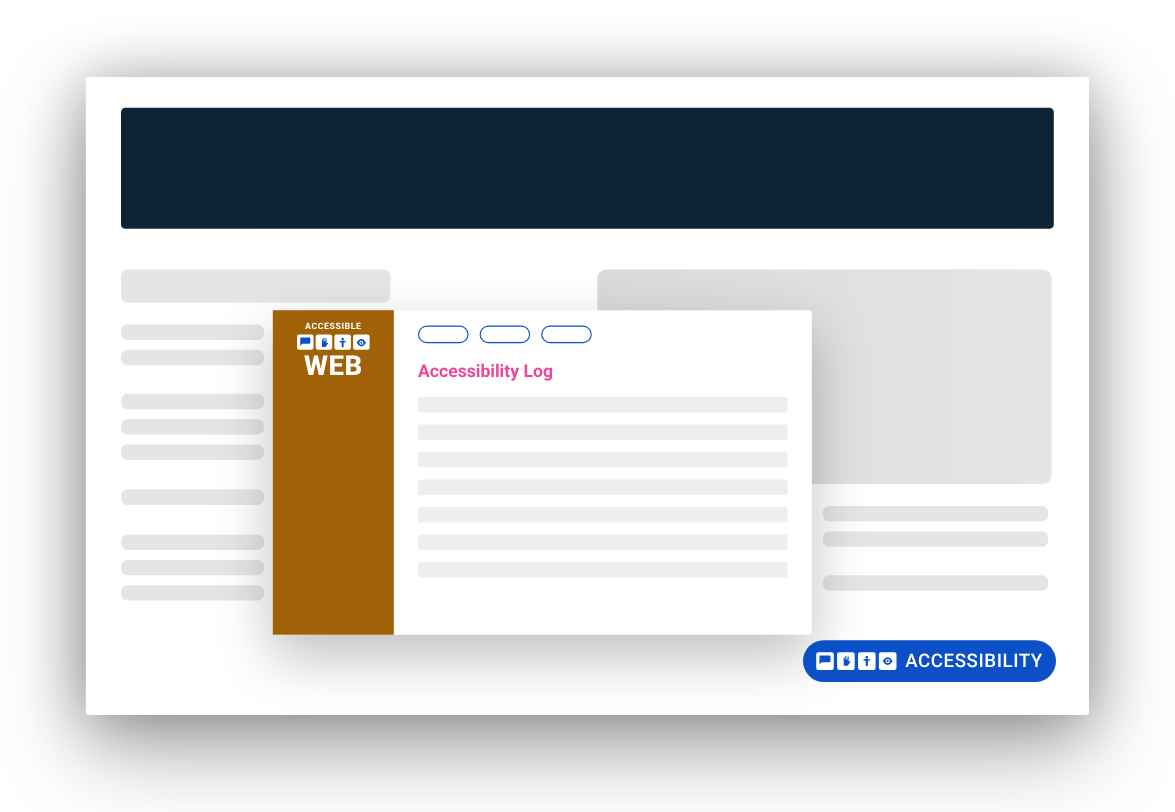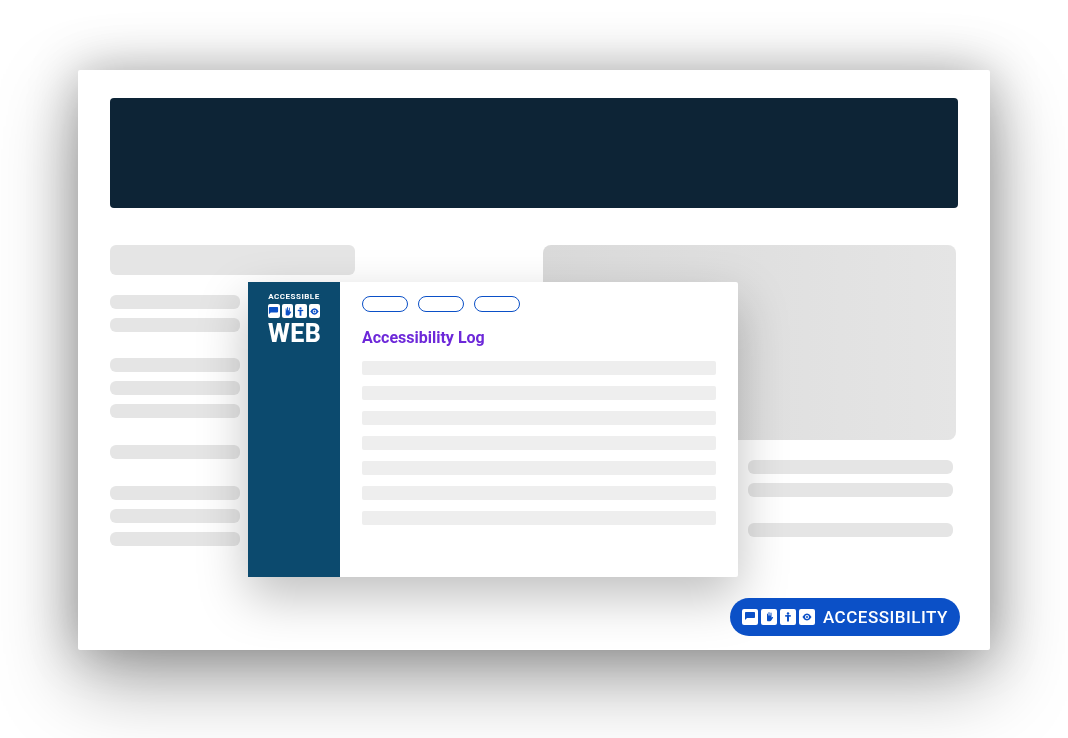--- a/index.html
+++ b/index.html
@@ -78,22 +78,22 @@
     left: 248px;
     top: 282px;
     width: 490px;
     height: 295px;
     background: #ffffff;
     box-shadow: 0 20px 50px rgba(0,0,0,0.25);
     border-radius: 2px;
     display: flex;
   }
   .popup-sidebar {
-    width: 92px;
-    background: #0c4a6e;
+    width: 110px;
+    background: #a16207;
     padding: 10px 20px;
   }
   .logo-top {
     color: #ffffff;
     font-size: 8px;
     font-weight: 700;
     letter-spacing: 0.5px;
     text-align: center;
   }
   .logo-icons {
@@ -135,21 +135,21 @@
   }
   .pill {
     width: 46px;
     height: 16px;
     border: 1.5px solid #0b50c7;
     border-radius: 10px;
   }
   .popup-title {
     font-size: 16px;
     font-weight: 700;
-    color: #6d28d9;
+    color: #ec4899;
     margin-bottom: 14px;
   }
   .log-line {
     height: 14px;
     background: #eeeeee;
     border-radius: 2px;
     margin-bottom: 11px;
   }
 
   .accessibility-badge {
@@ -157,21 +157,20 @@
     right: 108px;
     top: 582px;
     background: #0b50c7;
     color: #ffffff;
     height: 38px;
     border-radius: 19px;
     display: flex;
     align-items: center;
     padding: 0 12px;
     gap: 8px;
-    margin-top: 16px;
   }
   .badge-icons {
     display: flex;
     gap: 3px;
   }
   .badge-icon-box {
     width: 16px;
     height: 16px;
     background: #ffffff;
     border-radius: 2px;

